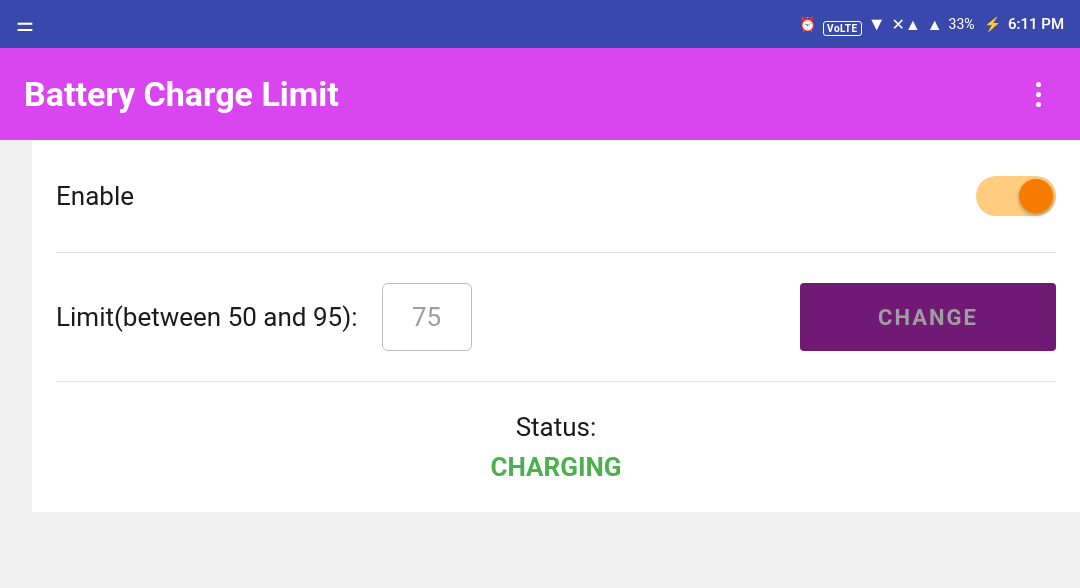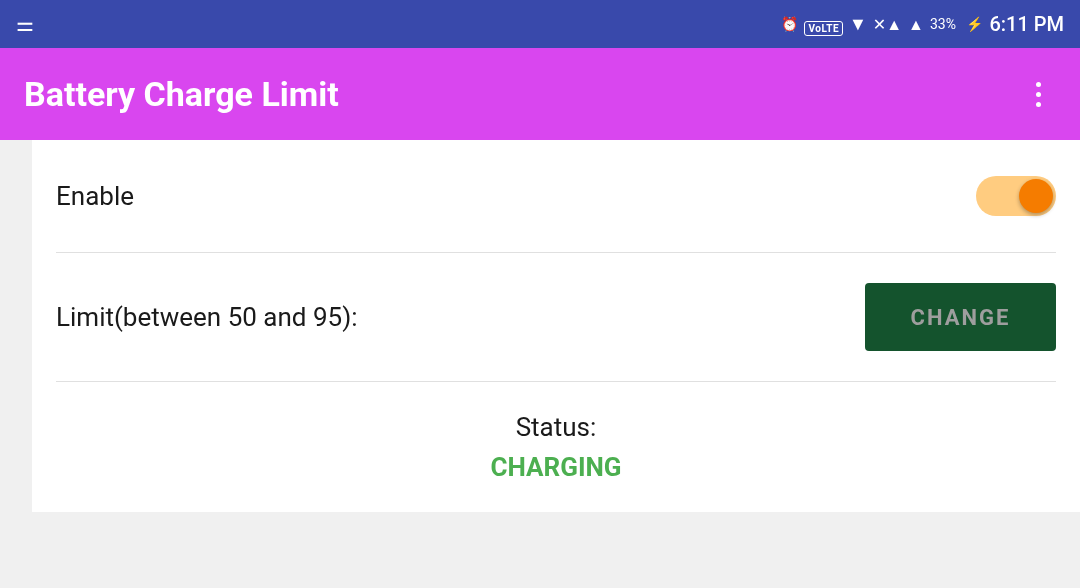--- a/index.html
+++ b/index.html
@@ -152,24 +152,24 @@
       height: 68px;
       display: flex;
       align-items: center;
       justify-content: center;
       font-size: 26px;
       color: #9e9e9e;
     }
 
     .change-button {
       margin-left: auto;
-      background: #14532d;
+      background: #701a75;
       border: none;
       border-radius: 4px;
-      width: 191px;
+      width: 256px;
       height: 68px;
       font-size: 22px;
       font-weight: bold;
       color: #9e9e9e;
       letter-spacing: 2px;
       cursor: pointer;
     }
 
     
     .status-row {
@@ -206,21 +206,21 @@
     .battery-status {
       color: white;
       font-size: 14px;
       display: flex;
       align-items: center;
       gap: 10px;
     }
 
     .time-display {
       color: white;
-      font-size: 20px;
+      font-size: 15px;
       font-weight: 500;
     }
   </style>
 </head>
 <body>
 
 <div class="status-bar">
   <div class="status-bar-left">
     <span class="battery-icon-left">⚌</span>
   </div>
@@ -252,20 +252,23 @@
   <div class="enable-row">
     <span class="enable-label">Enable</span>
     <div class="toggle-switch">
       <div class="toggle-track"></div>
       <div class="toggle-thumb"></div>
     </div>
   </div>
 
   <div class="limit-row">
     <span class="limit-label">Limit(between 50 and 95):</span>
+    <div class="limit-input-box">
+      <span>75</span>
+    </div>
     <button class="change-button">CHANGE</button>
   </div>
 
   <div class="status-row">
     <span class="status-label">Status:</span>
     <span class="status-value">CHARGING</span>
   </div>
 
 </div>
 

